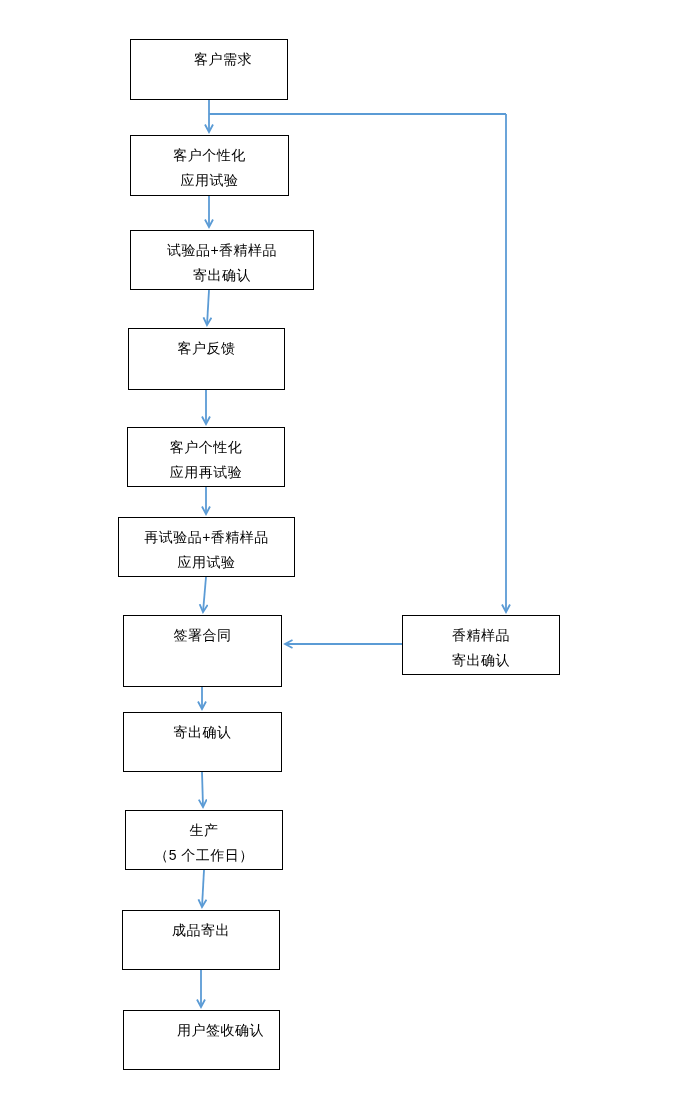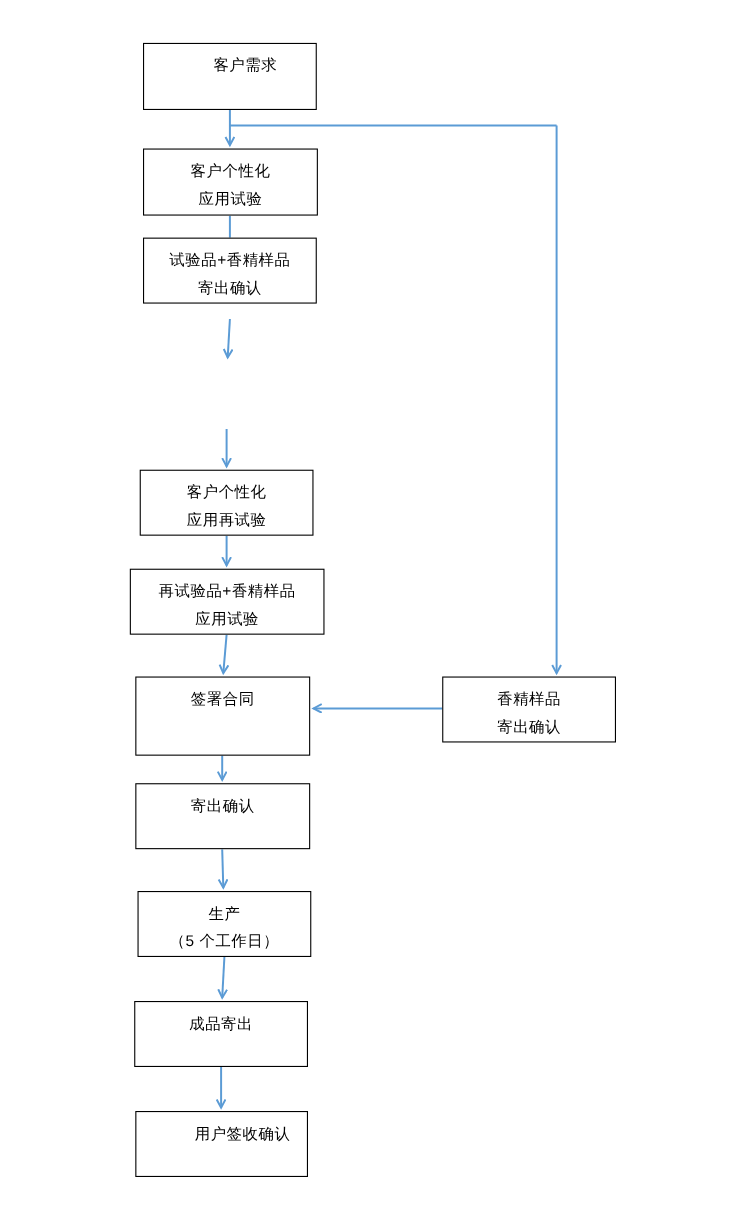--- a/index.html
+++ b/index.html
@@ -31,21 +31,21 @@
     font-size: 14px;
     line-height: 25px;
     text-align: center;
     white-space: pre-line;
     padding-top: 7px;
     letter-spacing: 0.5px;
   }
   
   .n0  { left:130px; top:39px;   width:158px; height:61px;padding-left:28px; }
   .n1  { left:130px; top:135px;  width:159px; height:61px; }
-  .n2  { left:130px; top:216px;  width:158px; height:60px; }
+  .n2  { left:130px; top:230px;  width:184px; height:60px; }
   .n3  { left:128px; top:328px;  width:157px; height:62px; }
   .n4  { left:127px; top:427px;  width:158px; height:60px; }
   .n5  { left:118px; top:517px;  width:177px; height:60px; }
   .n6  { left:123px; top:615px;  width:159px; height:72px; }
   .n7  { left:123px; top:712px;  width:159px; height:60px; }
   .n8  { left:125px; top:810px;  width:158px; height:60px; }
   .n9  { left:122px; top:910px;  width:158px; height:60px; }
   .n10 { left:123px; top:1010px; width:157px; height:60px;padding-left:38px; }
   .n11 { left:402px; top:615px;  width:158px; height:60px; }
   .connector-layer path, .connector-layer line {
@@ -79,20 +79,21 @@
     <line x1="202" y1="772" x2="203" y2="807" marker-end="url(#arrow)"></line>
     <line x1="204" y1="870" x2="202" y2="907" marker-end="url(#arrow)"></line>
     <line x1="201" y1="970" x2="201" y2="1007" marker-end="url(#arrow)"></line>
   </svg>
 
   <div class="node n0">客户需求</div>
   <div class="node n1">客户个性化
 应用试验</div>
   <div class="node n2">试验品+香精样品
 寄出确认</div>
+  <div class="node n3">客户反馈</div>
   <div class="node n4">客户个性化
 应用再试验</div>
   <div class="node n5">再试验品+香精样品
 应用试验</div>
   <div class="node n6">签署合同</div>
   <div class="node n7">寄出确认</div>
   <div class="node n8">生产
 （5 个工作日）</div>
   <div class="node n9">成品寄出</div>
   <div class="node n10">用户签收确认</div>

